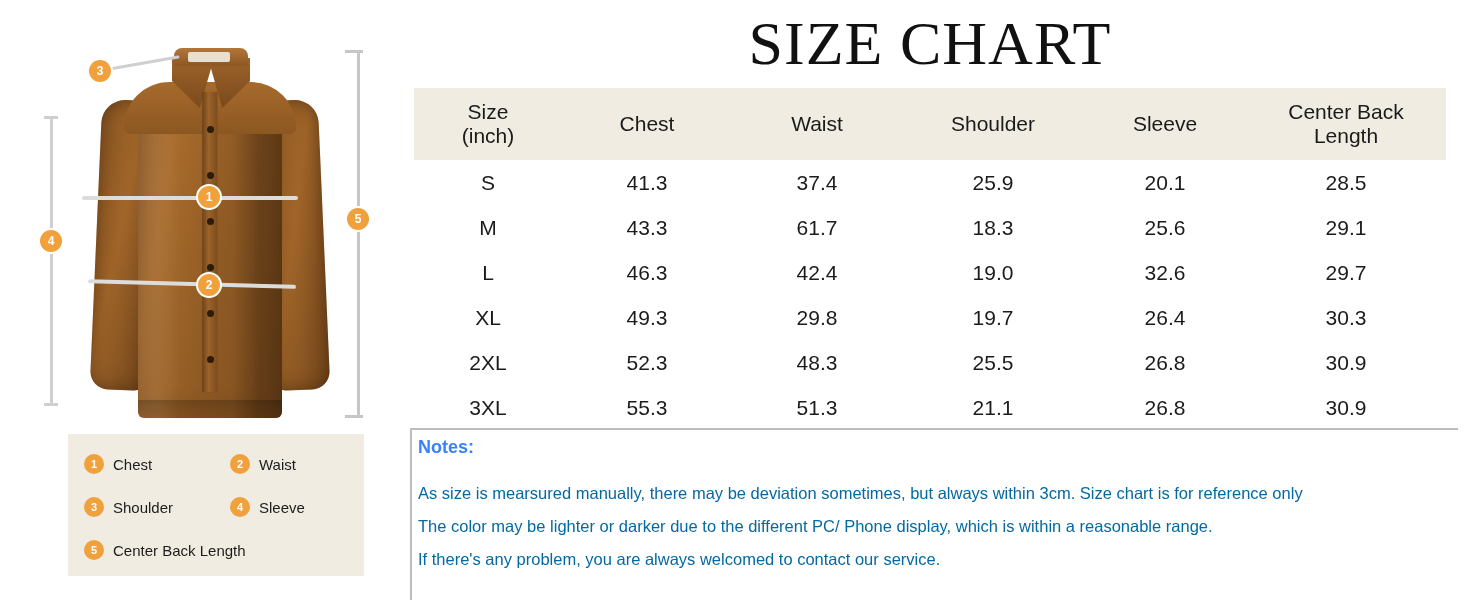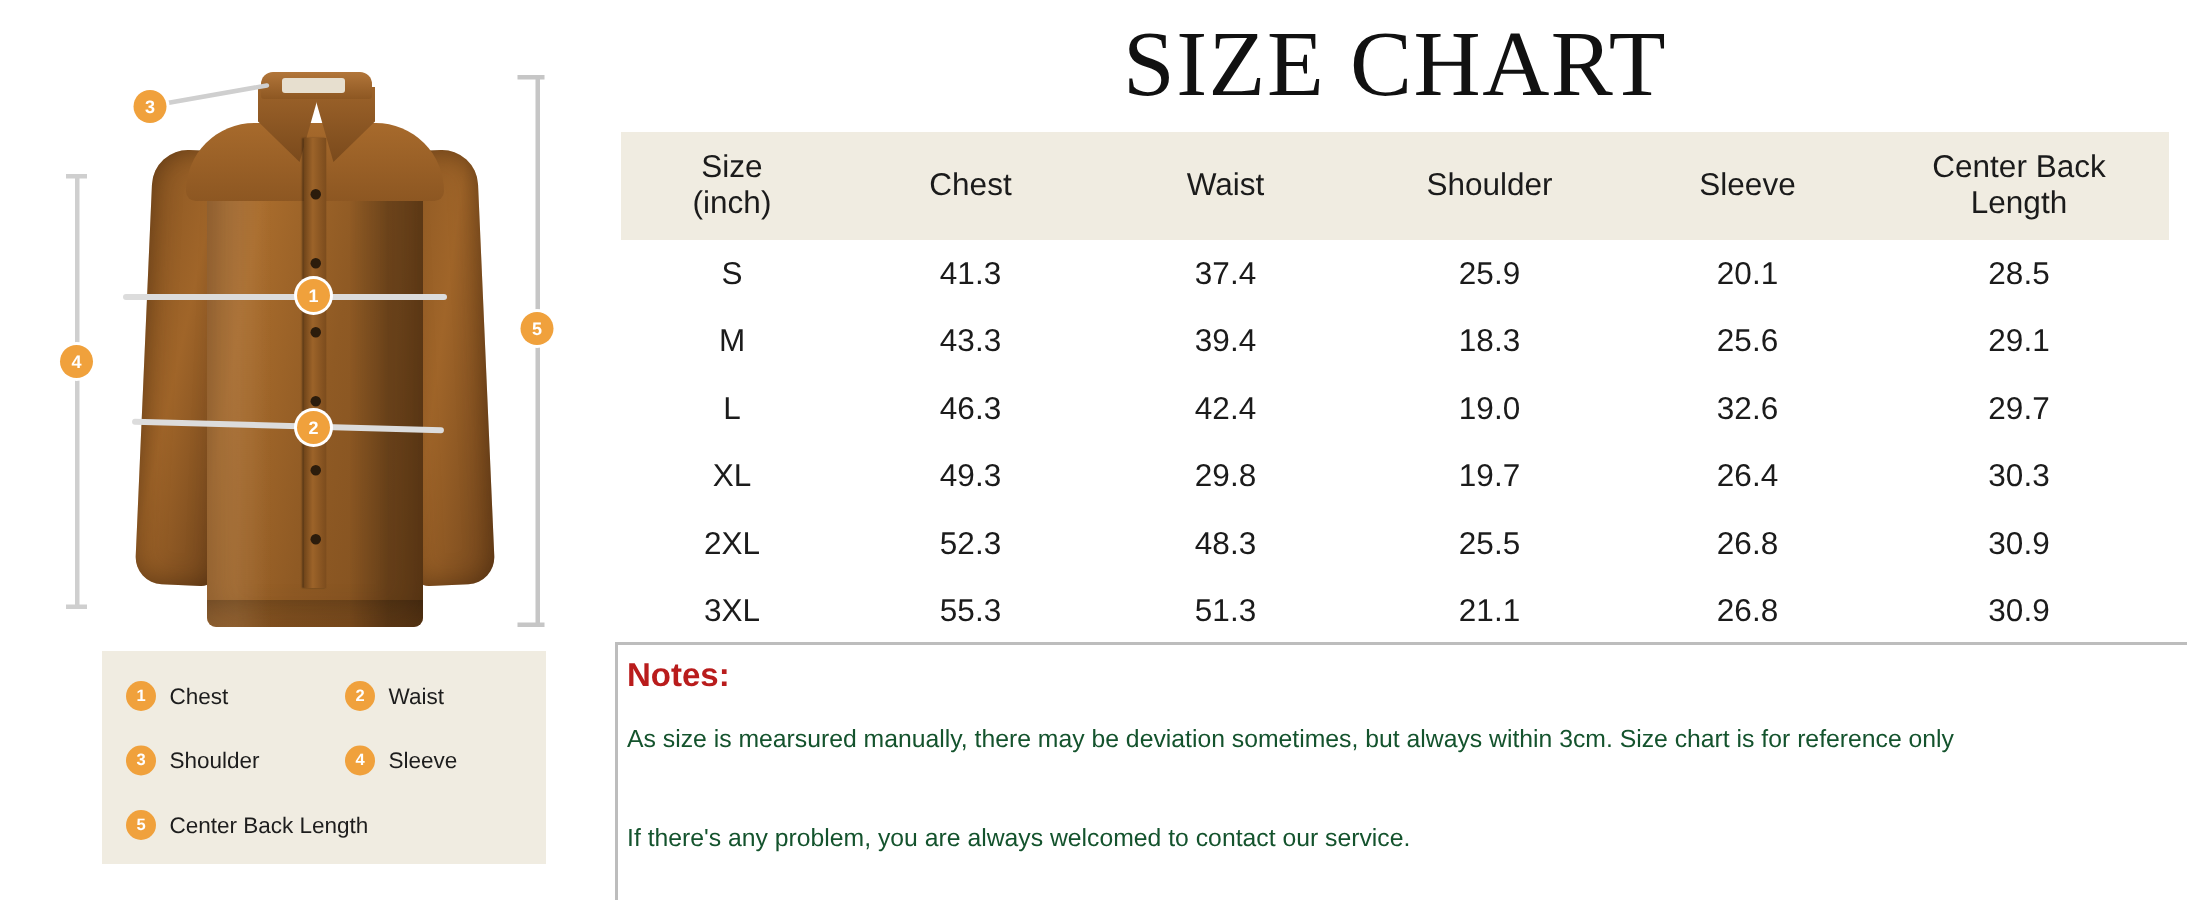--- a/index.html
+++ b/index.html
@@ -178,27 +178,27 @@
     background:#bdbdbd;
   }
   #notes-vline {
     position:absolute;
     left:14px; top:428px; width:2px; height:172px;
     background:#bdbdbd;
   }
   #notes-title {
     position:absolute;
     left:22px; top:437px;
-    font-size:22px; font-weight:bold; color:#b91c1c;
+    font-size:18px; font-weight:bold; color:#3b82f6;
   }
   .note-line {
     position:absolute;
     left:22px;
     font-size:16.5px;
-    color:#14532d;
+    color:#0369a1;
     white-space:nowrap;
   }
 </style>
 </head>
 <body>
 
 <div id="left-panel">
 
   <div id="shirt-figure">
 
@@ -293,21 +293,21 @@
         <td>S</td>
         <td>41.3</td>
         <td>37.4</td>
         <td>25.9</td>
         <td>20.1</td>
         <td>28.5</td>
       </tr>
       <tr>
         <td>M</td>
         <td>43.3</td>
-        <td>39.4</td>
+        <td>61.7</td>
         <td>18.3</td>
         <td>25.6</td>
         <td>29.1</td>
       </tr>
       <tr>
         <td>L</td>
         <td>46.3</td>
         <td>42.4</td>
         <td>19.0</td>
         <td>32.6</td>
@@ -338,14 +338,15 @@
         <td>30.9</td>
       </tr>
     </tbody>
   </table>
 
   <div id="notes-divider"></div>
   <div id="notes-vline"></div>
 
   <div id="notes-title">Notes:</div>
   <div class="note-line" style="top:484px;">As size is mearsured manually, there may be deviation sometimes, but always within 3cm. Size chart is for reference only</div>
+  <div class="note-line" style="top:517px;">The color may be lighter or darker due to the different PC/ Phone display, which is within a reasonable range.</div>
   <div class="note-line" style="top:550px;">If there's any problem, you are always welcomed to contact our service.</div>
 </div>
 
 </body></html>

